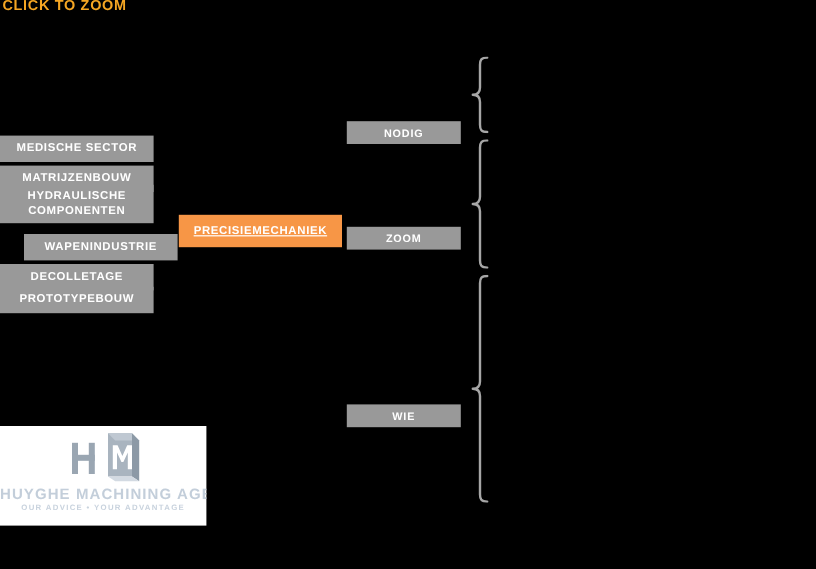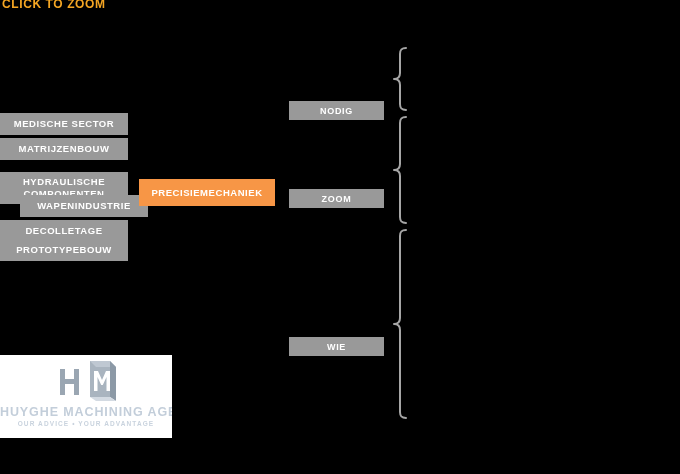--- a/index.html
+++ b/index.html
@@ -52,35 +52,36 @@
     text-align: center;
     line-height: 1.25;
     box-sizing: border-box;
     padding: 0 4px;
     font-family: "Liberation Sans", sans-serif;
   }
 
   
   #center-box {
     position: absolute;
-    left: 139px;
+    left: 149px;
     top: 179px;
     width: 136px;
     height: 27px;
     background: #F79646;
     color: #ffffff;
     font-size: 9.5px;
     font-weight: bold;
     letter-spacing: 0.55px;
     display: flex;
     align-items: center;
     justify-content: center;
     text-align: center;
     box-sizing: border-box;
     font-family: "Liberation Sans", sans-serif;
+    text-decoration: underline;
   }
 
   
   .cat-box {
     position: absolute;
     left: 289px;
     width: 95px;
     height: 19px;
     background: #999999;
     color: #ffffff;
@@ -151,21 +152,21 @@
 </head>
 <body>
 
 <div id="stage">
 
   <div id="zoom-banner">CLICK TO ZOOM</div>
 
   <div id="sector-column">
       <div class="sector-box" style="top: 113px; height: 22px;">MEDISCHE SECTOR</div>
       <div class="sector-box" style="top: 138px; height: 22px;">MATRIJZENBOUW</div>
-      <div class="sector-box" style="top: 172px; height: 32px;">HYDRAULISCHE COMPONENTEN</div>
+      <div class="sector-box" style="top: 154px; height: 32px;">HYDRAULISCHE COMPONENTEN</div>
       <div class="sector-box" style="top: 195px; height: 22px; margin-left: 20px;">WAPENINDUSTRIE</div>
       <div class="sector-box" style="top: 220px; height: 22px;">DECOLLETAGE</div>
       <div class="sector-box" style="top: 239px; height: 22px;">PROTOTYPEBOUW</div>
     </div>
 
   <div id="center-box">PRECISIEMECHANIEK</div>
 
   <div id="category-layer">
       <div class="cat-box" style="top: 77px;">NODIG</div>
       <div class="brace" style="top: 47px; height: 64px;">

